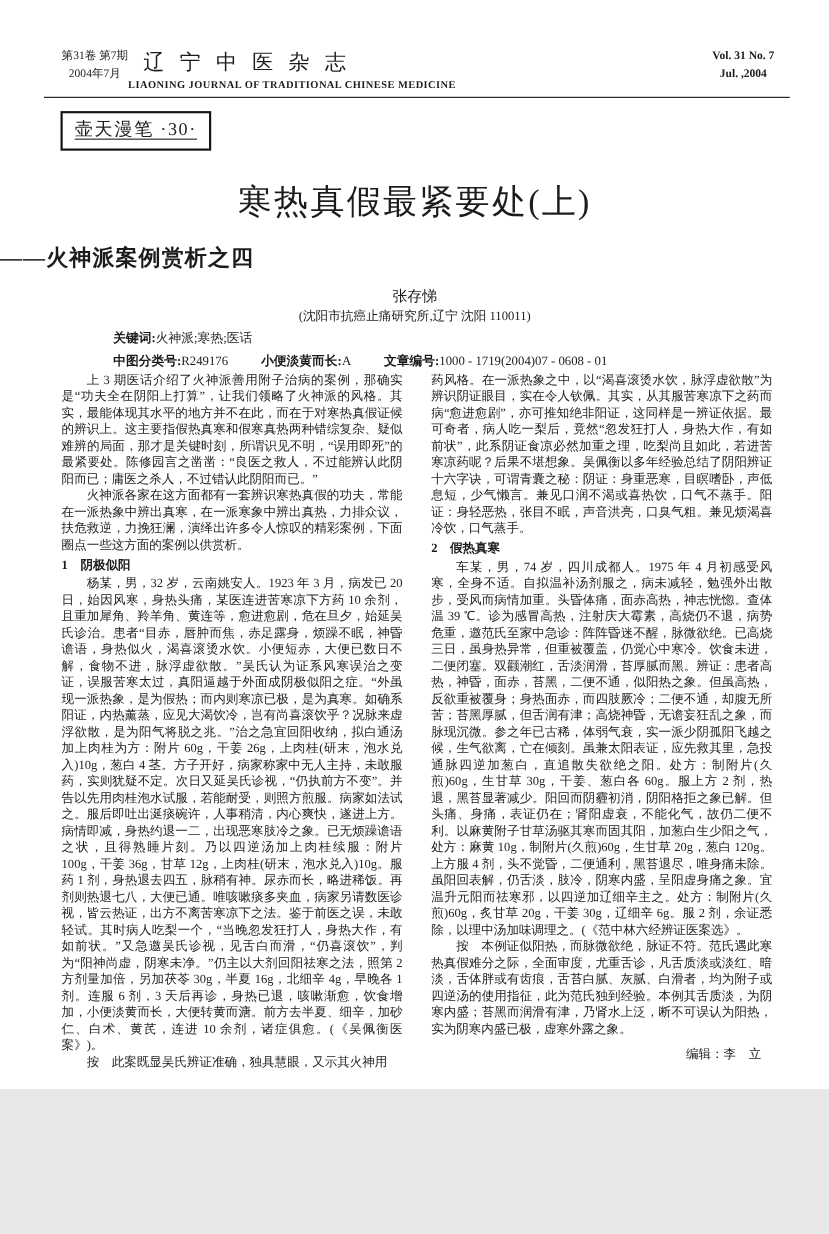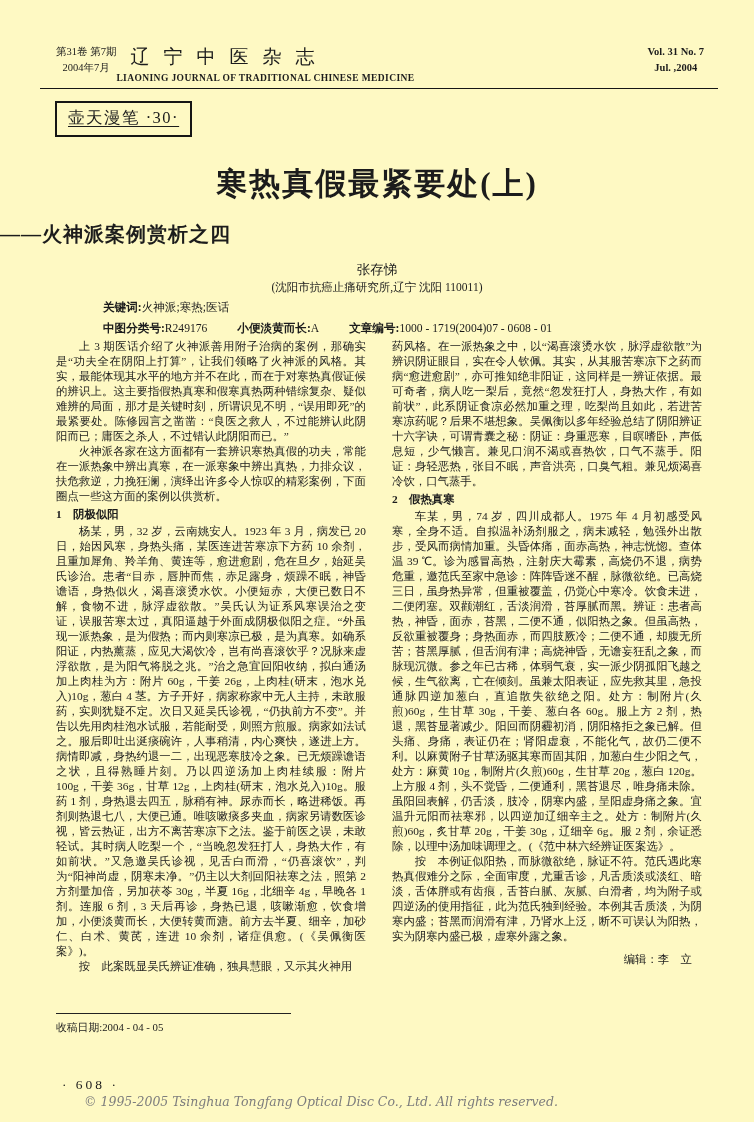--- a/index.html
+++ b/index.html
@@ -1,20 +1,20 @@
 <!DOCTYPE html>
 <html><head>
 <meta charset="utf-8">
 <style>
   html,body { margin:0; padding:0; background:#e8e8e8; }
   .page {
     position: relative;
-    width: 754px; height: 1122px;
+    width: 754px; height: 990px;
     margin: 0 auto;
-    background: #fef9c3;
+    background: #ffffff;
     color: #1c1c1c;
     font-family: "Liberation Serif", serif;
     overflow: hidden;
   }
   
   .masthead {
     position: absolute; top: 44px; left: 56px; right: 50px;
     display: flex; justify-content: space-between; align-items: flex-start;
   }
   .mh-side { font-size: 10.5px; line-height: 1.55; white-space: nowrap; }
@@ -27,21 +27,21 @@
   
   .column-box {
     position: absolute; top: 101px; left: 55px;
     border: 2.2px solid #161616;
     padding: 4px 11px 6px 11px;
     font-size: 16.5px; letter-spacing: 1.5px;
   }
   .column-box span { text-decoration: underline; text-underline-offset: 3px; }
   
   .art-title { position: absolute; top: 163px; left: 0; right: 0; text-align: center;
-    font-size: 31px; font-weight: bold; letter-spacing: 2px; margin: 0; }
+    font-size: 31px; font-weight: normal; letter-spacing: 2px; margin: 0; }
   .art-subtitle { position: absolute; top: 221px; left: 0; right: 0; text-align: left;
     font-size: 20px; font-weight: bold; letter-spacing: 1px; margin: 0; }
   .art-author { position: absolute; top: 261px; left: 0; right: 0; text-align: center; font-size: 13.5px; }
   .art-affil { position: absolute; top: 280px; left: 0; right: 0; text-align: center; font-size: 11.5px; }
   
   .meta { position: absolute; top: 298px; left: 103px; right: 56px; font-size: 11.6px; line-height: 1.78; }
   .meta b { font-weight: bold; margin-top: 37px; }
   .meta .gap { display: inline-block; width: 30px; }
   
   .body-cols { position: absolute; top: 339px; left: 56px; right: 52px; display: flex; gap: 26px; }

